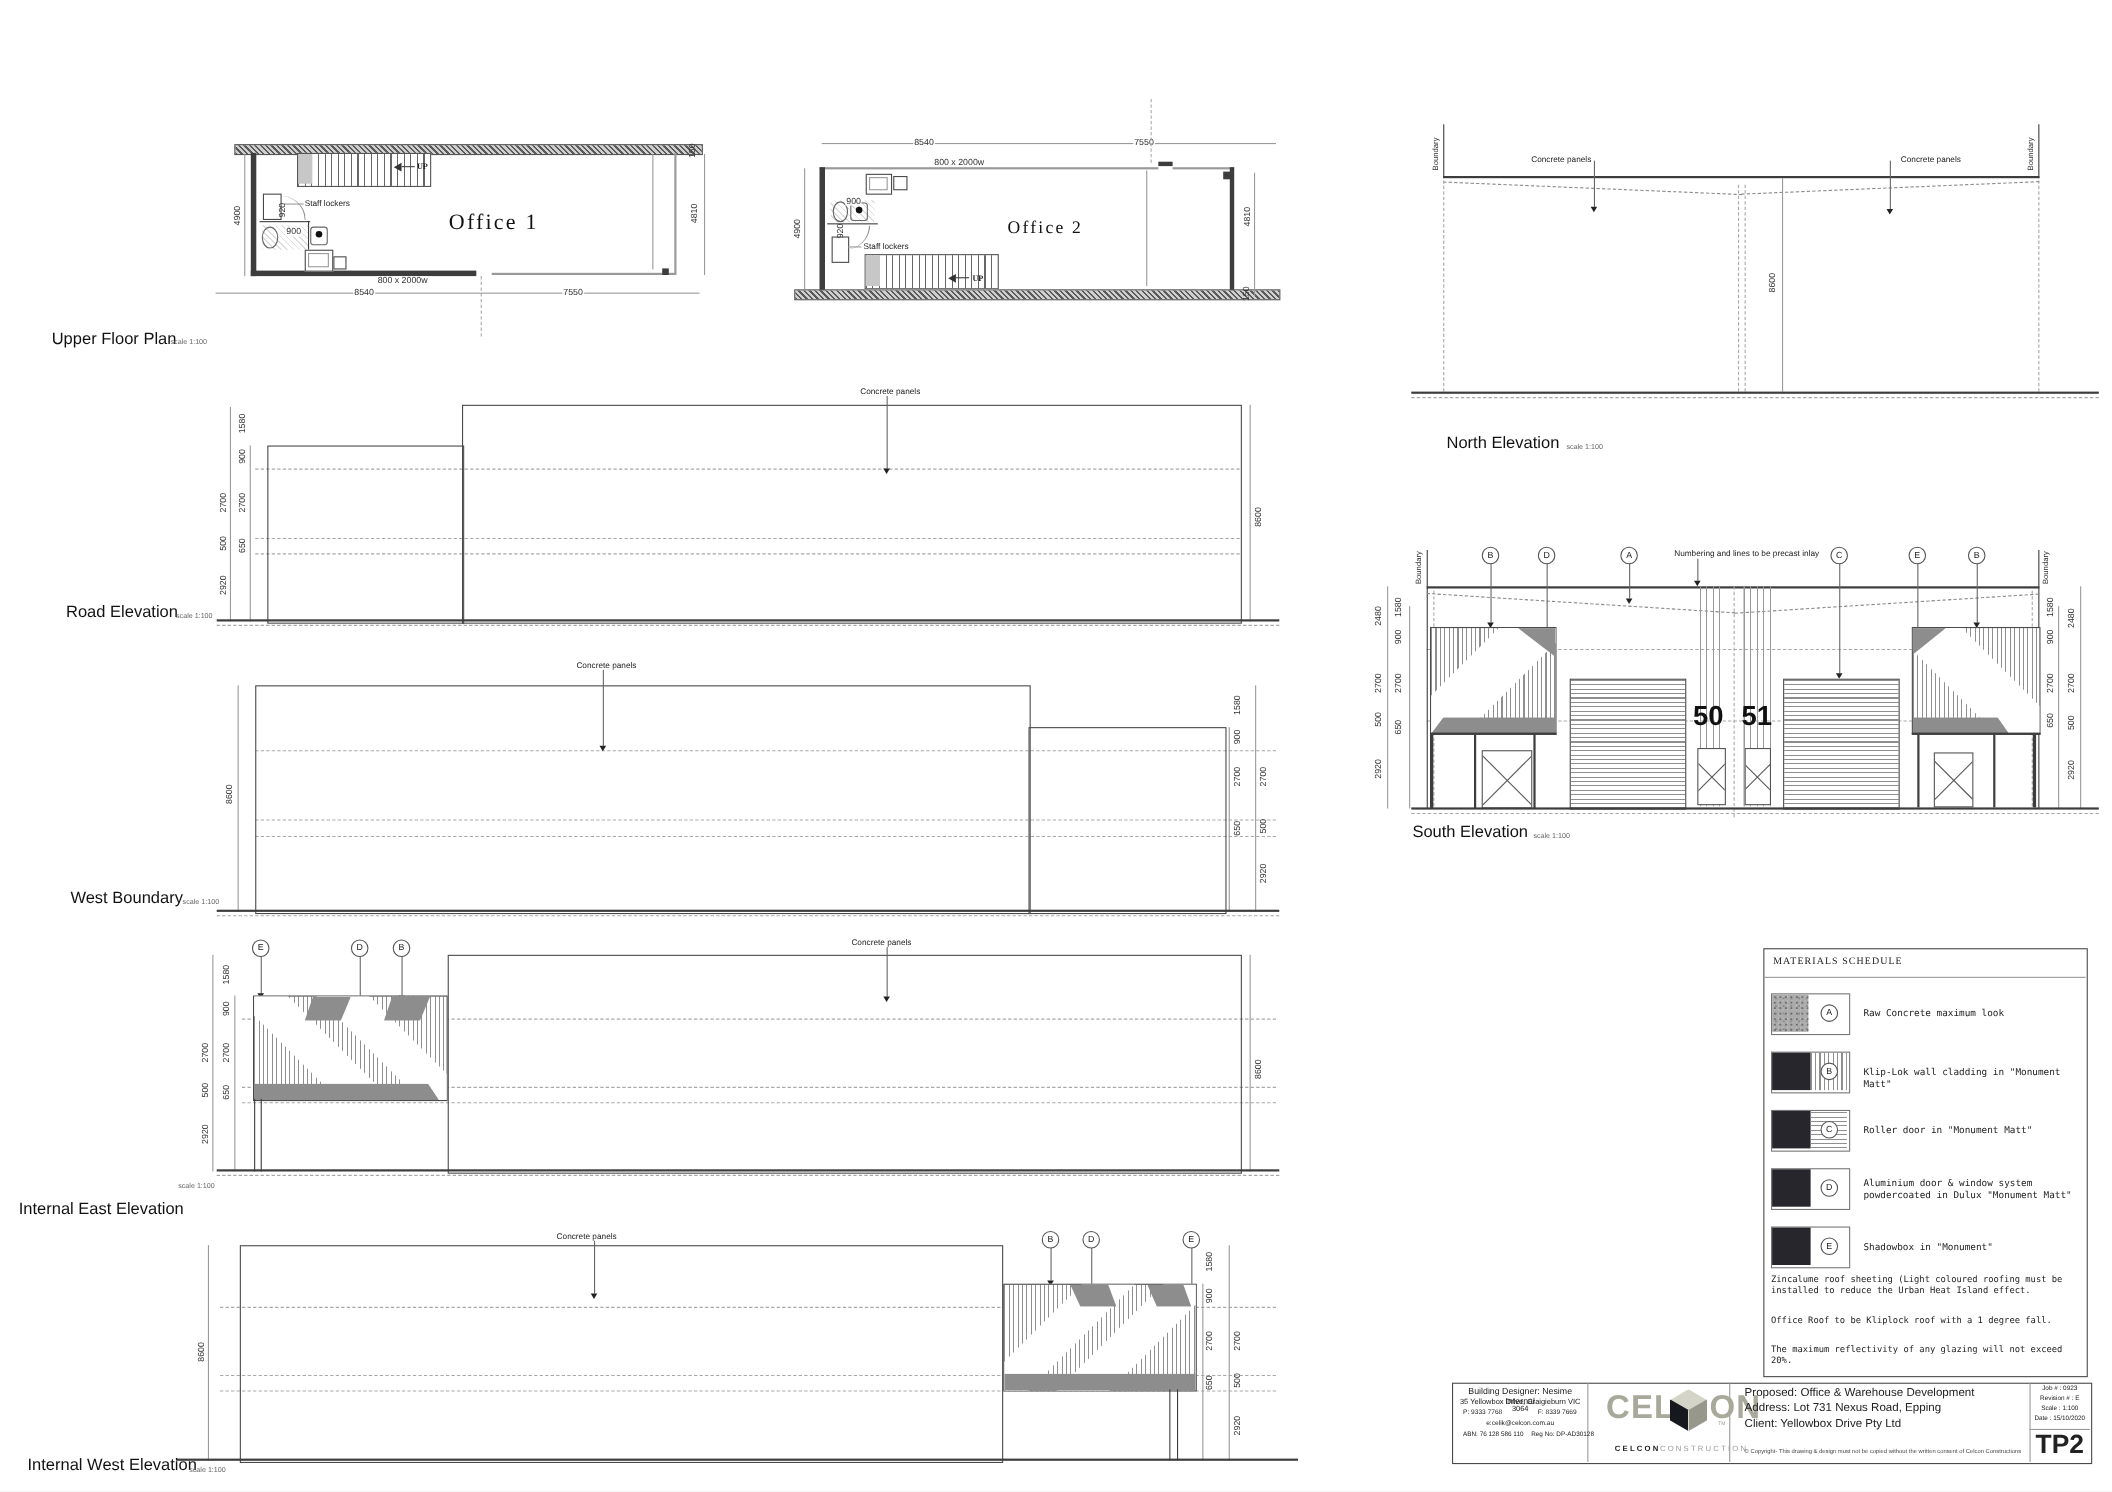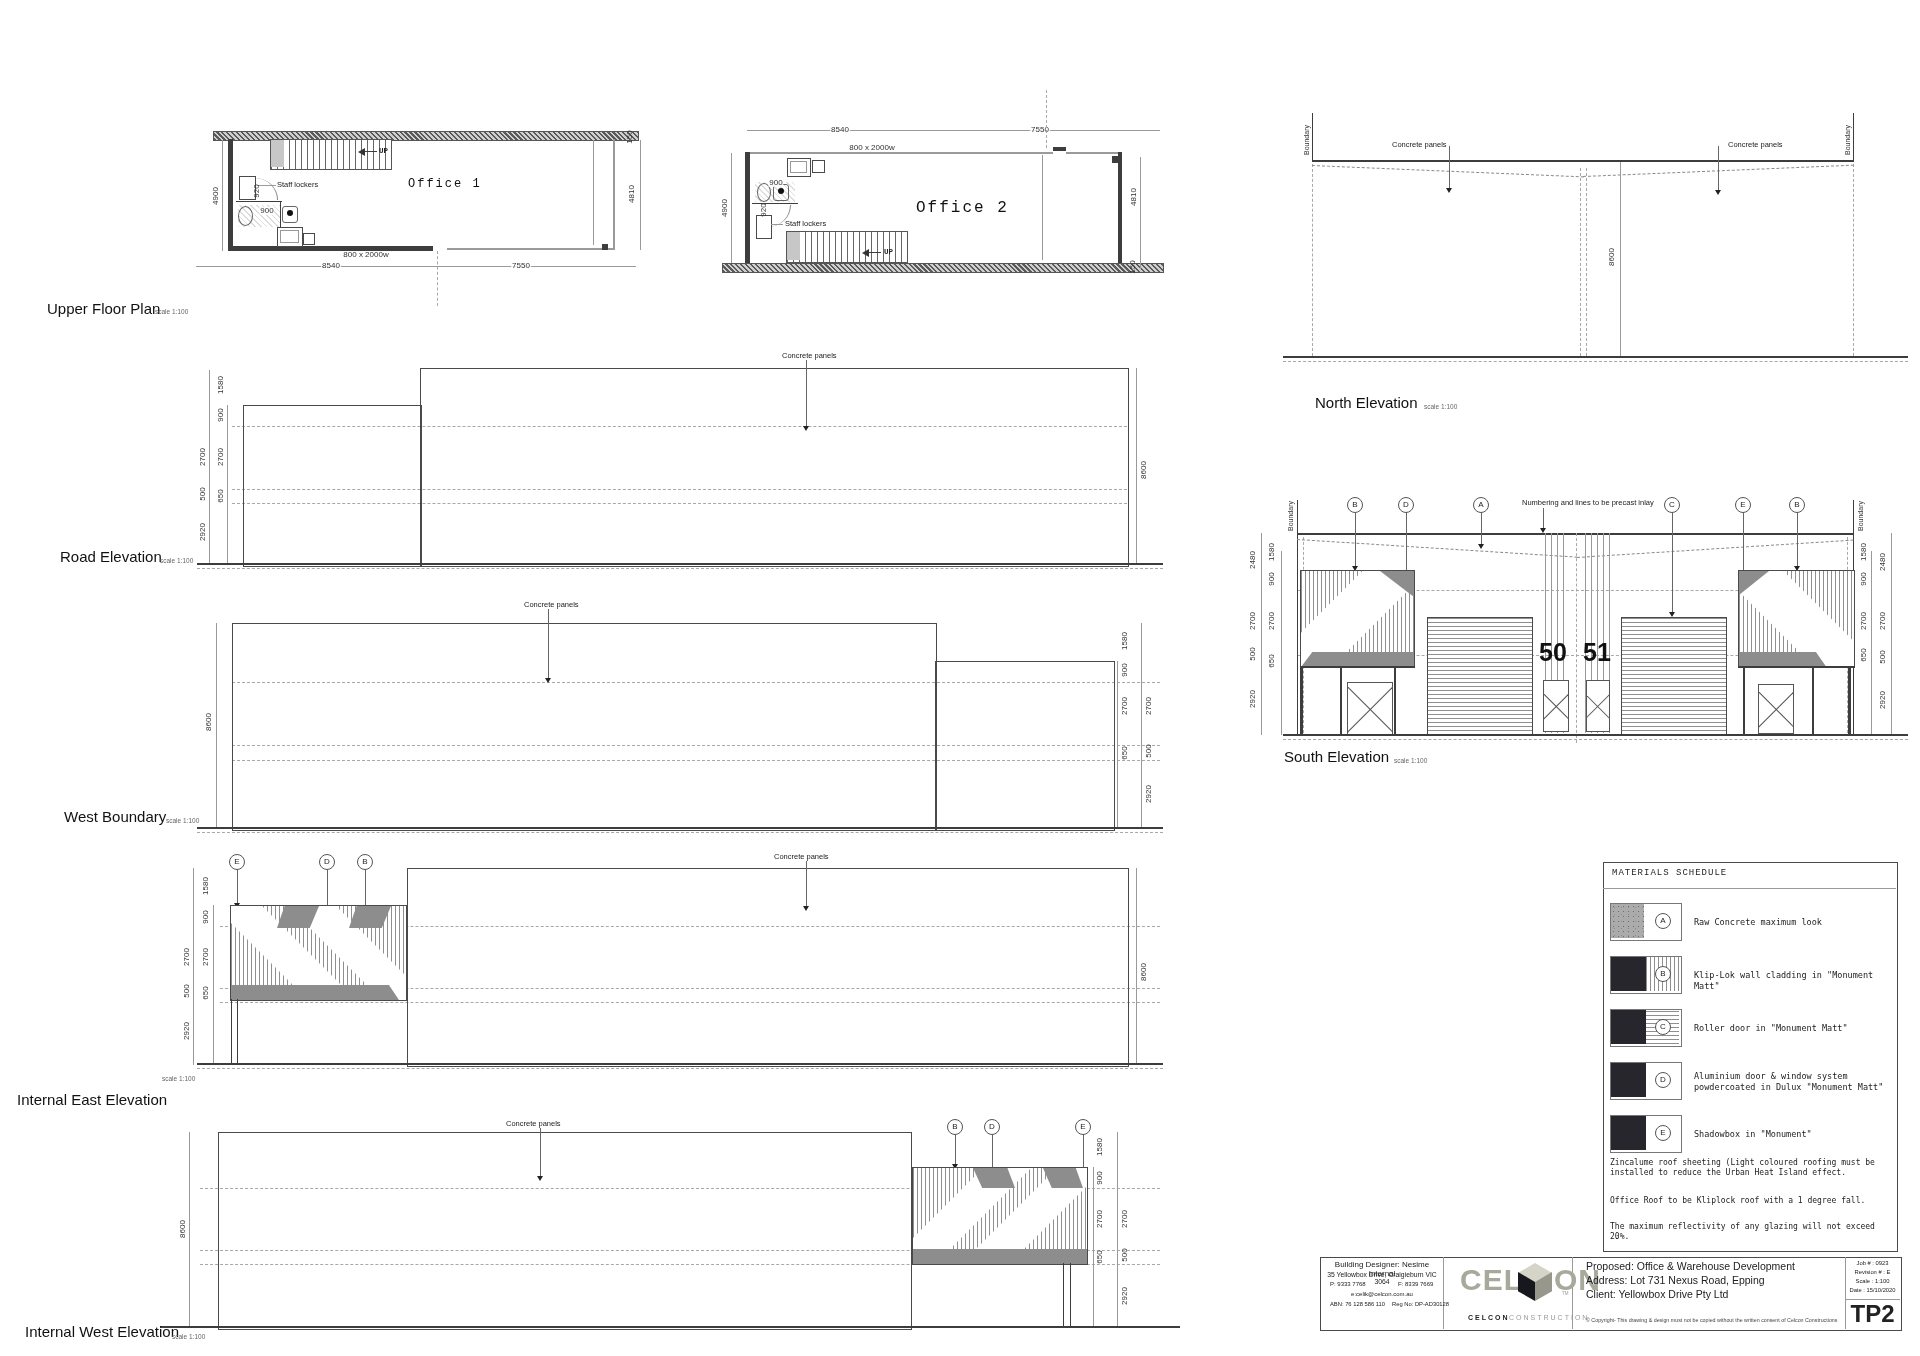--- a/index.html
+++ b/index.html
@@ -11,21 +11,21 @@
   .dash{position:absolute;border-top:1px dashed #a8a8a8;height:0}
   .vdash{position:absolute;border-left:1px dashed #a8a8a8;width:0}
   .roof{position:absolute;border-top:1px dashed #8a8a8a;height:0;transform-origin:0 0}
   .box{position:absolute;border:1px solid #4a4a4a;background:#fff}
   .hdim{position:absolute;transform:translate(-50%,-50%);font-size:8px;color:#333;white-space:nowrap;background:rgba(255,255,255,.85);padding:0 1px;line-height:1}
   .vdim{position:absolute;transform:translate(-50%,-50%) rotate(-90deg);font-size:8px;color:#333;white-space:nowrap;line-height:1}
   .vlbl{position:absolute;transform:translate(-50%,-50%) rotate(-90deg);font-size:7px;color:#333;white-space:nowrap;line-height:1}
   .lbl{position:absolute;font-size:7.5px;color:#222;white-space:nowrap;line-height:1}
   .title{position:absolute;font-size:15px;color:#111;white-space:nowrap;line-height:1}
   .scale{position:absolute;font-size:6.5px;color:#666;white-space:nowrap;line-height:1}
-  .cad{font-family:Liberation Mono, monospace}
+  .cad{font-family:Liberation Serif, serif}
   .marker{position:absolute;width:14px;height:14px;border:1px solid #555;border-radius:50%;
           background:#fff;font-size:8px;display:flex;align-items:center;justify-content:center;
           transform:translate(-50%,-50%);line-height:1;z-index:5}
   .leader{position:absolute;width:0;border-left:1px solid #666}
   .ah{position:absolute;width:0;height:0;border-left:3px solid transparent;border-right:3px solid transparent;border-top:5px solid #222;transform:translate(-50%,0)}
   .hatchv{background-image:repeating-linear-gradient(90deg,#8f8f8f 0,#8f8f8f 1px,transparent 1px,transparent 4px)}
   .hatchh{background-image:repeating-linear-gradient(0deg,#8f8f8f 0,#8f8f8f 1px,transparent 1px,transparent 4px)}
   .wallhatch{position:absolute;background:repeating-linear-gradient(45deg,#5a5a5a 0,#5a5a5a 1.5px,#cfcfcf 1.5px,#cfcfcf 3.5px);border:1px solid #555}
   .hatchlite{position:absolute;background:repeating-linear-gradient(45deg,#dedede 0,#dedede 1px,transparent 1px,transparent 4px)}
   .stair{position:absolute;border:1px solid #555;background-image:repeating-linear-gradient(90deg,#666 0,#666 1px,transparent 1px,transparent 6px);background-color:#fff}
@@ -80,21 +80,21 @@
   <div class="abs" style="left:287px;top:210px;width:6px;height:6px;background:#111;border-radius:50%"></div>
   <div class="box" style="left:277px;top:227px;width:24px;height:18px"></div>
   <div class="abs" style="left:280px;top:230px;width:17px;height:11px;border:1px solid #999"></div>
   <div class="box" style="left:303px;top:233px;width:10px;height:10px"></div>
 
   <div class="ln lng" style="left:258px;top:185px;width:18px;height:1px"></div>
   <div class="lbl" style="left:277px;top:181px">Staff lockers</div>
   <div class="vdim" style="left:257px;top:191px">920</div>
   <div class="hdim" style="left:267px;top:211px">900</div>
 
-  <div class="title cad" style="left:408px;top:178px;font-size:12px;letter-spacing:2px">Office 1</div>
+  <div class="title cad" style="left:408px;top:192px;font-size:20px;letter-spacing:2px">Office 1</div>
 
   <div class="lng" style="left:222px;top:140px;width:1px;height:111px"></div>
   <div class="vdim" style="left:216px;top:196px">4900</div>
   <div class="lng" style="left:196px;top:266px;width:440px;height:1px"></div>
   <div class="hdim" style="left:366px;top:255px">800 x 2000w</div>
   <div class="hdim" style="left:331px;top:266px">8540</div>
   <div class="hdim" style="left:521px;top:266px">7550</div>
   <div class="lng" style="left:640px;top:140px;width:1px;height:110px"></div>
   <div class="vdim" style="left:630px;top:137px">150</div>
   <div class="vdim" style="left:632px;top:194px">4810</div>

